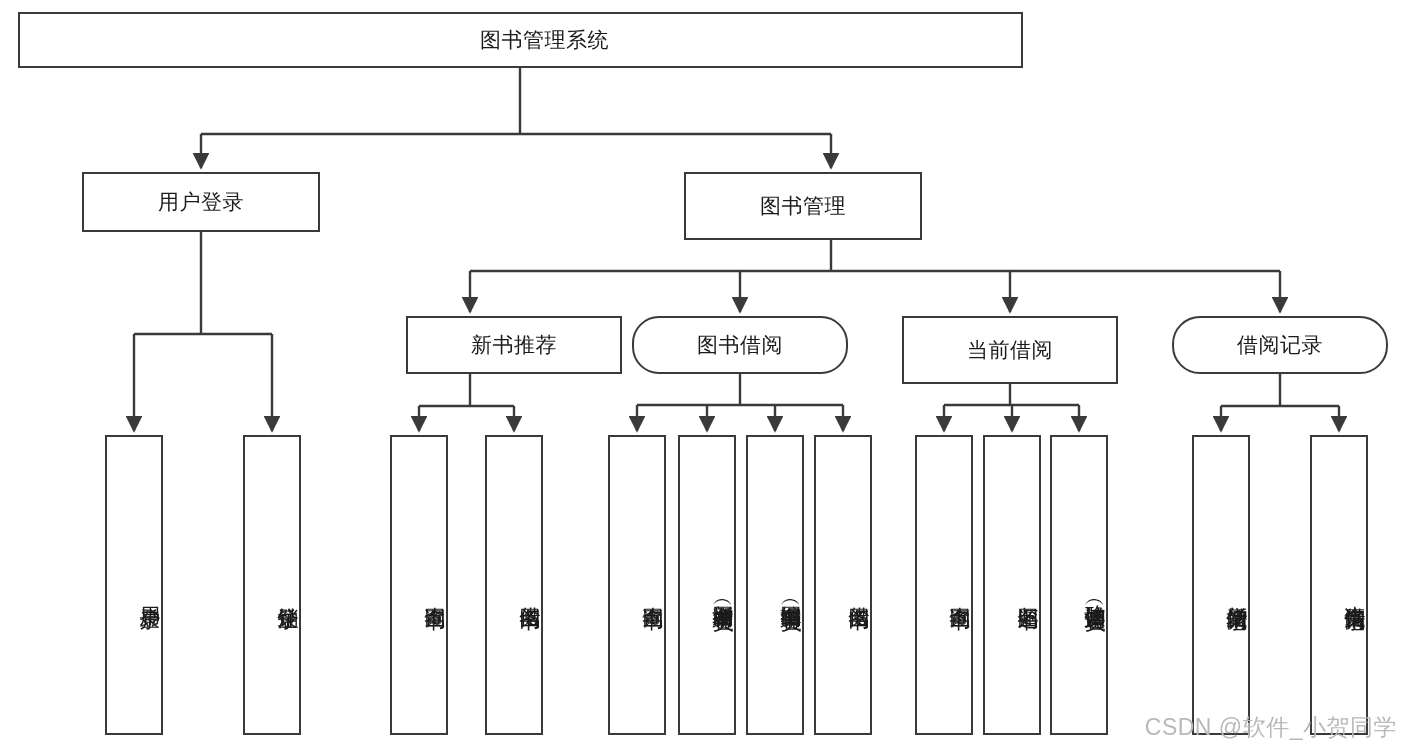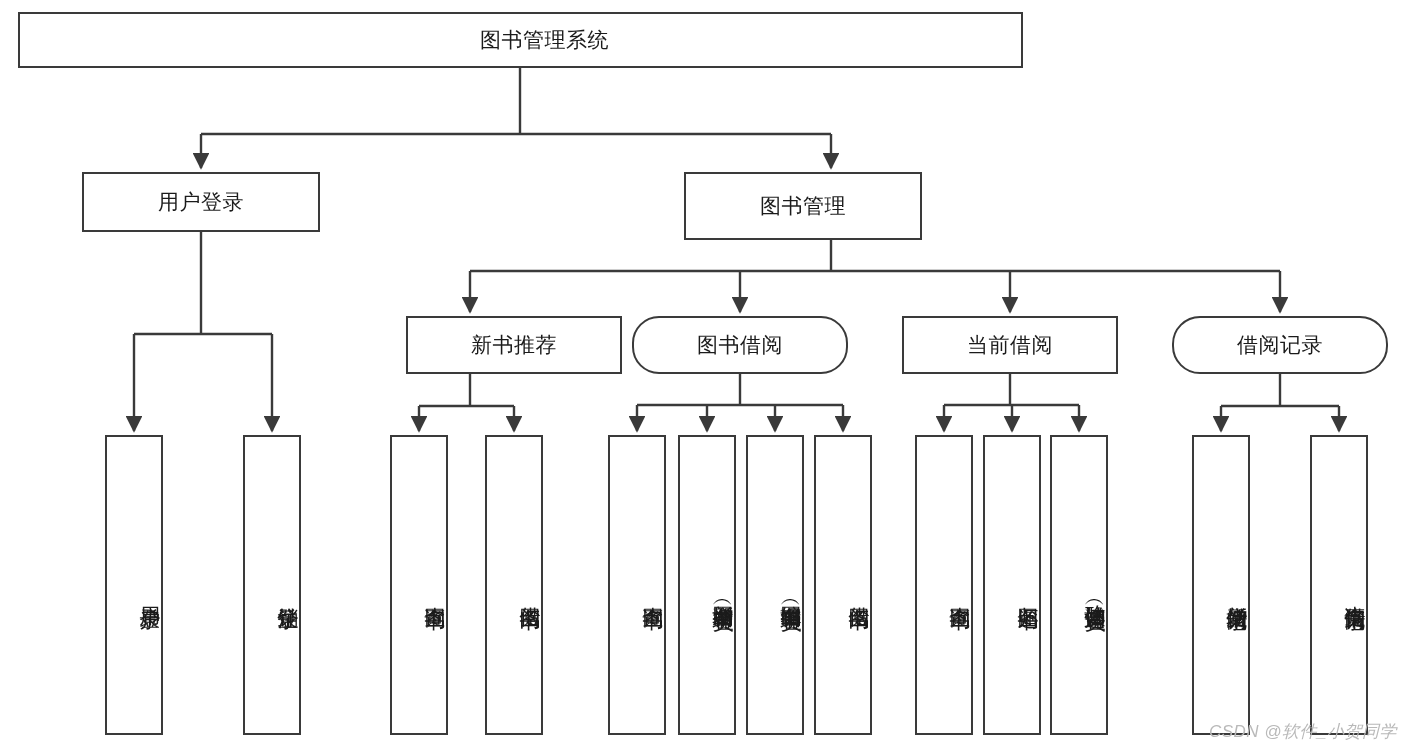--- a/index.html
+++ b/index.html
@@ -51,26 +51,25 @@
   }
   .node.vert .vtext {
     writing-mode: vertical-rl;
     text-orientation: upright;
     white-space: nowrap;
   }
   .watermark {
     position: absolute;
     right: 8px;
     bottom: 4px;
-    font-size: 17px;
+    font-size: 23px;
     color: #b9b9b9;
     letter-spacing: 0.5px;
     z-index: 3;
     white-space: nowrap;
-    font-style: italic;
   }
 </style>
 </head>
 <body>
 
 <div id="canvas">
 
   <svg id="edges" viewBox="0 0 1405 747" xmlns="http://www.w3.org/2000/svg">
     <defs>
       <marker id="arrow" viewBox="0 0 10 10" refX="9" refY="5" markerWidth="7" markerHeight="7" orient="auto-start-reverse">
@@ -131,21 +130,21 @@
   <div class="node horiz" style="left:684px; top:172px; width:238px; height:68px;">
     <span>图书管理</span>
   </div>
 
   <div class="node horiz" style="left:362px; top:316px; width:216px; height:58px;margin-left:44px;">
     <span>新书推荐</span>
   </div>
   <div class="node horiz" style="left:632px; top:316px; width:216px; height:58px;border-radius:27px;">
     <span>图书借阅</span>
   </div>
-  <div class="node horiz" style="left:902px; top:316px; width:216px; height:58px;">
+  <div class="node horiz" style="left:902px; top:316px; width:216px; height:68px;">
     <span>当前借阅</span>
   </div>
   <div class="node horiz" style="left:1172px; top:316px; width:216px; height:58px;border-radius:28px;">
     <span>借阅记录</span>
   </div>
 
   <div class="node vert" style="left:105px; top:435px; width:58px; height:300px;">
     <span class="vtext">用户登录</span>
   </div>
   <div class="node vert" style="left:243px; top:435px; width:58px; height:300px;">

